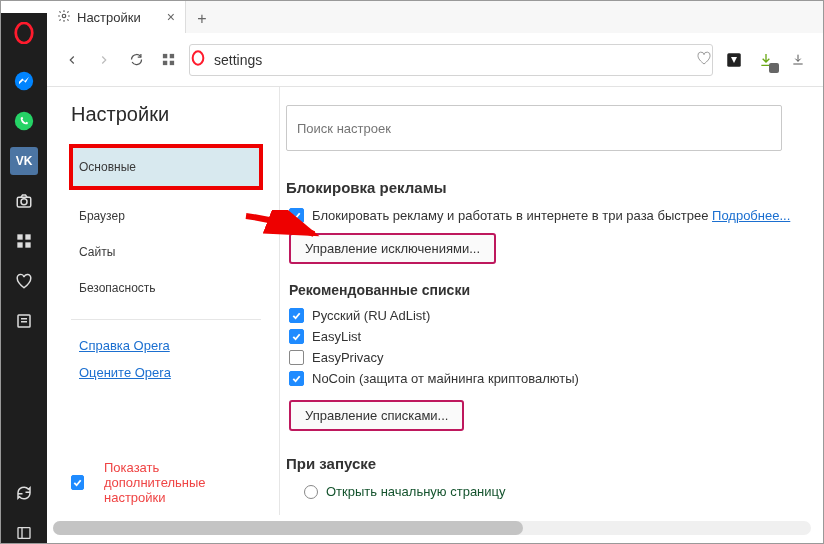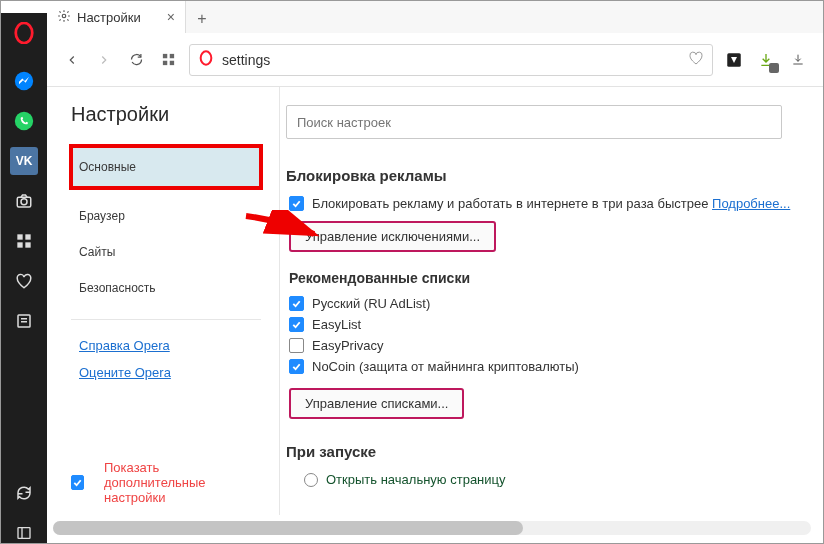--- a/index.html
+++ b/index.html
@@ -14,37 +14,37 @@
 .win-controls { position:absolute; right:0; top:0; height:32px; display:flex; align-items:center; }
 .win-btn { width:42px; height:32px; display:flex; align-items:center; justify-content:center; color:#555; cursor:pointer; font-size:14px; }
 
 .tab-strip { position:absolute; left:46px; top:0; right:0; height:32px; background:#f7f7f7; display:flex; align-items:flex-end; }
 .tab { height:32px; display:flex; align-items:center; padding:0 10px; border-right:1px solid #ddd; background:#fff; font-size:13px; color:#333; gap:6px; }
 .tab .close { margin-left:20px; color:#666; cursor:pointer; font-size:14px; }
 .new-tab { width:32px; height:28px; display:flex; align-items:center; justify-content:center; color:#666; cursor:pointer; font-size:16px; }
 
 .nav-bar { position:absolute; left:46px; top:32px; right:0; height:54px; display:flex; align-items:center; padding:0 14px; gap:10px; border-bottom:1px solid #e3e3e3; }
 .nav-btn { width:22px; height:22px; display:flex; align-items:center; justify-content:center; color:#555; cursor:pointer; }
-.address { flex:1; height:32px; border:1px solid #d4d4d4; border-radius:3px; display:flex; align-items:center; padding:0 8px; gap:8px; font-size:14px; color:#333; }
+.address { flex:1; height:32px; border:1px solid #d4d4d4; border-radius:3px; display:flex; align-items:center; padding:0 0; gap:8px; font-size:14px; color:#333; }
 .address-text { flex:1; }
 .toolbar-icon { width:22px; height:22px; display:flex; align-items:center; justify-content:center; color:#444; cursor:pointer; position:relative; }
 .dl-badge { position:absolute; bottom:-2px; right:-2px; width:10px; height:10px; background:#666; border-radius:2px; }
 
 .content { position:absolute; left:46px; top:86px; right:6px; bottom:28px; display:flex; }
 .sidebar { width:232px; padding:16px 18px 10px 24px; display:flex; flex-direction:column; }
 .sidebar-title { font-size:20px; color:#2a2a2a; margin-bottom:20px; }
 .side-item { height:36px; display:flex; align-items:center; font-size:12px; color:#3a3a3a; cursor:pointer; padding:0 8px; border-radius:3px; }
 .side-active { background:#d8e9ef; outline:4px solid #e00; outline-offset:-2px; border-radius:0; height:42px; }
 .side-link { font-size:13px; color:#1b6fd0; text-decoration:underline; margin:6px 0 6px 8px; cursor:pointer; }
 .side-divider { height:1px; background:#e6e6e6; margin:13px 0 12px; }
 .side-flex { flex:1; }
 .side-check { display:flex; align-items:center; gap:20px; font-size:13px; color:#ef4444; }
 
 .main { flex:1; padding:18px 14px 0 6px; border-left:1px solid #e6e6e6; overflow:hidden; }
-.search-box { height:34px; border:1px solid #c9c9c9; border-radius:2px; padding:0 10px; font-size:13px; width:96%; margin-bottom:28px; }
+.search-box { height:46px; border:1px solid #c9c9c9; border-radius:2px; padding:0 10px; font-size:13px; width:96%; margin-bottom:28px; }
 .section-title { font-size:15px; font-weight:600; color:#333; margin-bottom:12px; }
 .option-row { display:flex; align-items:flex-start; gap:8px; font-size:13px; color:#333; margin-bottom:10px; margin-left:3px; }
 .link-more { color:#1b6fd0; text-decoration:underline; cursor:pointer; }
 .manage-btn { display:inline-block; border:2px solid #be185d; border-radius:3px; padding:6px 14px; font-size:13px; color:#333; background:#fafafa; cursor:pointer; margin-bottom:18px; margin-left:3px; }
 .sub-title { font-size:14px; font-weight:600; color:#333; margin-bottom:10px; margin-left:3px; }
 .check-row { display:flex; align-items:center; gap:8px; font-size:13px; color:#333; margin:6px 0 6px 3px; }
 .radio-row { display:flex; align-items:center; gap:8px; font-size:13px; color:#14532d; margin:8px 0 8px 18px; }
 
 .chk { width:15px; height:15px; border:1px solid #888; border-radius:2px; display:inline-flex; align-items:center; justify-content:center; background:#fff; }
 .chk.on { background:#1f8bff; border-color:#1f8bff; }

